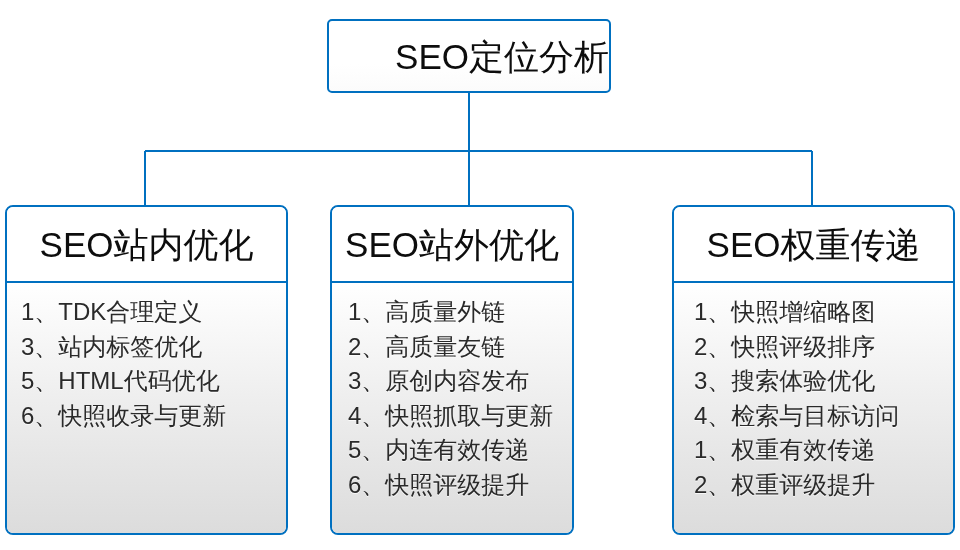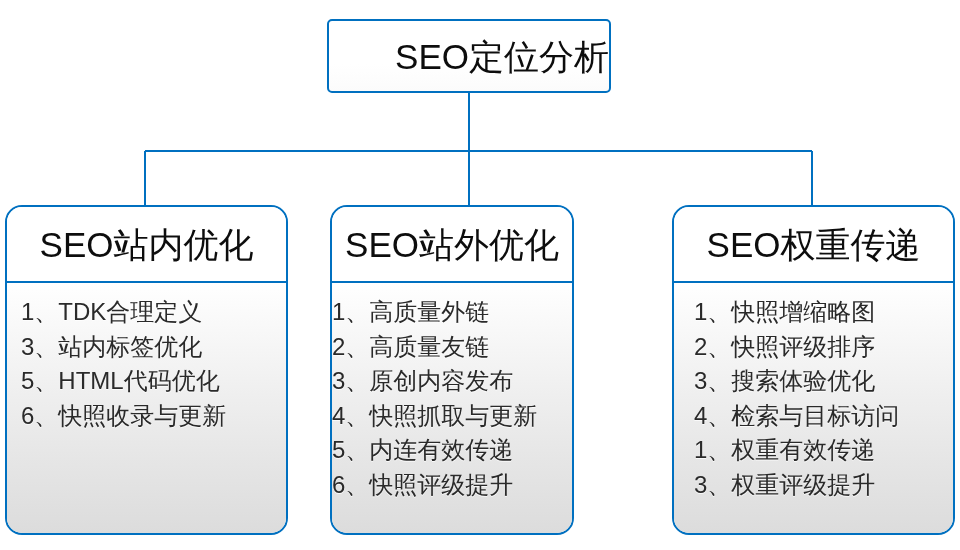--- a/index.html
+++ b/index.html
@@ -53,21 +53,21 @@
     letter-spacing: 0px;
     color: #0d0d0d;
     white-space: nowrap;
   }
 
   
   .col {
     position: absolute;
     box-sizing: border-box;
     border: 2px solid #0070C0;
-    border-radius: 17px;
+    border-radius: 8px;
     background: #ffffff;
     overflow: hidden;
     display: flex;
     flex-direction: column;
   }
   .col-1 { left: 5px;   top: 205px; width: 283px; height: 330px; }
   .col-2 { left: 330px; top: 205px; width: 244px; height: 330px; }
   .col-3 { left: 672px; top: 205px; width: 283px; height: 330px; }
 
   .col-head {
@@ -101,21 +101,21 @@
     padding: 0 0 0 14px;
   }
   .item {
     font-size: 24px;
     line-height: 34.5px;
     color: #2a2a2a;
     white-space: nowrap;
     text-shadow: 0 1px 0 rgba(255,255,255,0.75);
   }
   .col-3 .item-list { padding-left: 20px; }
-  .col-2 .item-list { padding-left: 0; }
+  .col-2 .item-list { padding-left: 16px; }
 </style>
 </head>
 <body>
 
 <div id="diagram">
 
   <svg class="connectors" viewBox="0 0 960 550" width="960" height="550" xmlns="http://www.w3.org/2000/svg">
     <g stroke="#0070C0" stroke-width="2" fill="none" shape-rendering="crispEdges">
       <line x1="469" y1="93" x2="469" y2="151"></line>
       <line x1="145" y1="151" x2="812" y2="151"></line>
@@ -163,18 +163,18 @@
     <div class="col-head">
       <span class="col-head-title">SEO权重传递</span>
     </div>
     <div class="col-body">
       <ul class="item-list">
         <li class="item">1、快照增缩略图</li>
         <li class="item">2、快照评级排序</li>
         <li class="item">3、搜索体验优化</li>
         <li class="item">4、检索与目标访问</li>
         <li class="item">1、权重有效传递</li>
-        <li class="item">3、权重评级提升</li>
+        <li class="item">2、权重评级提升</li>
       </ul>
     </div>
   </div>
 
 </div>
 
 </body></html>

